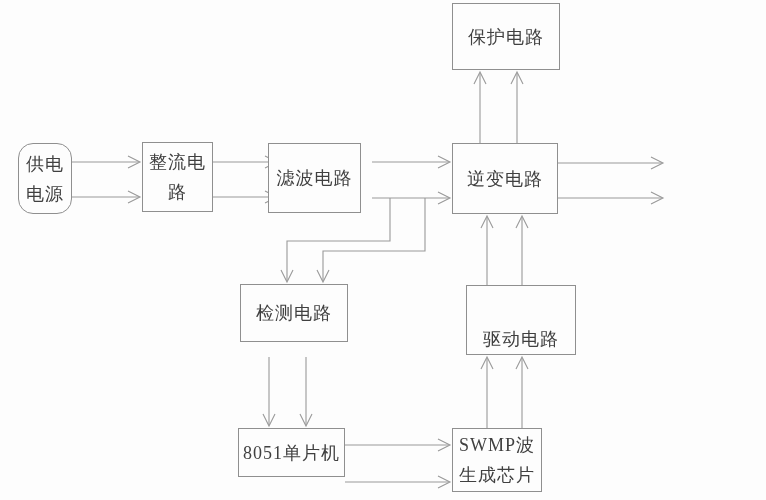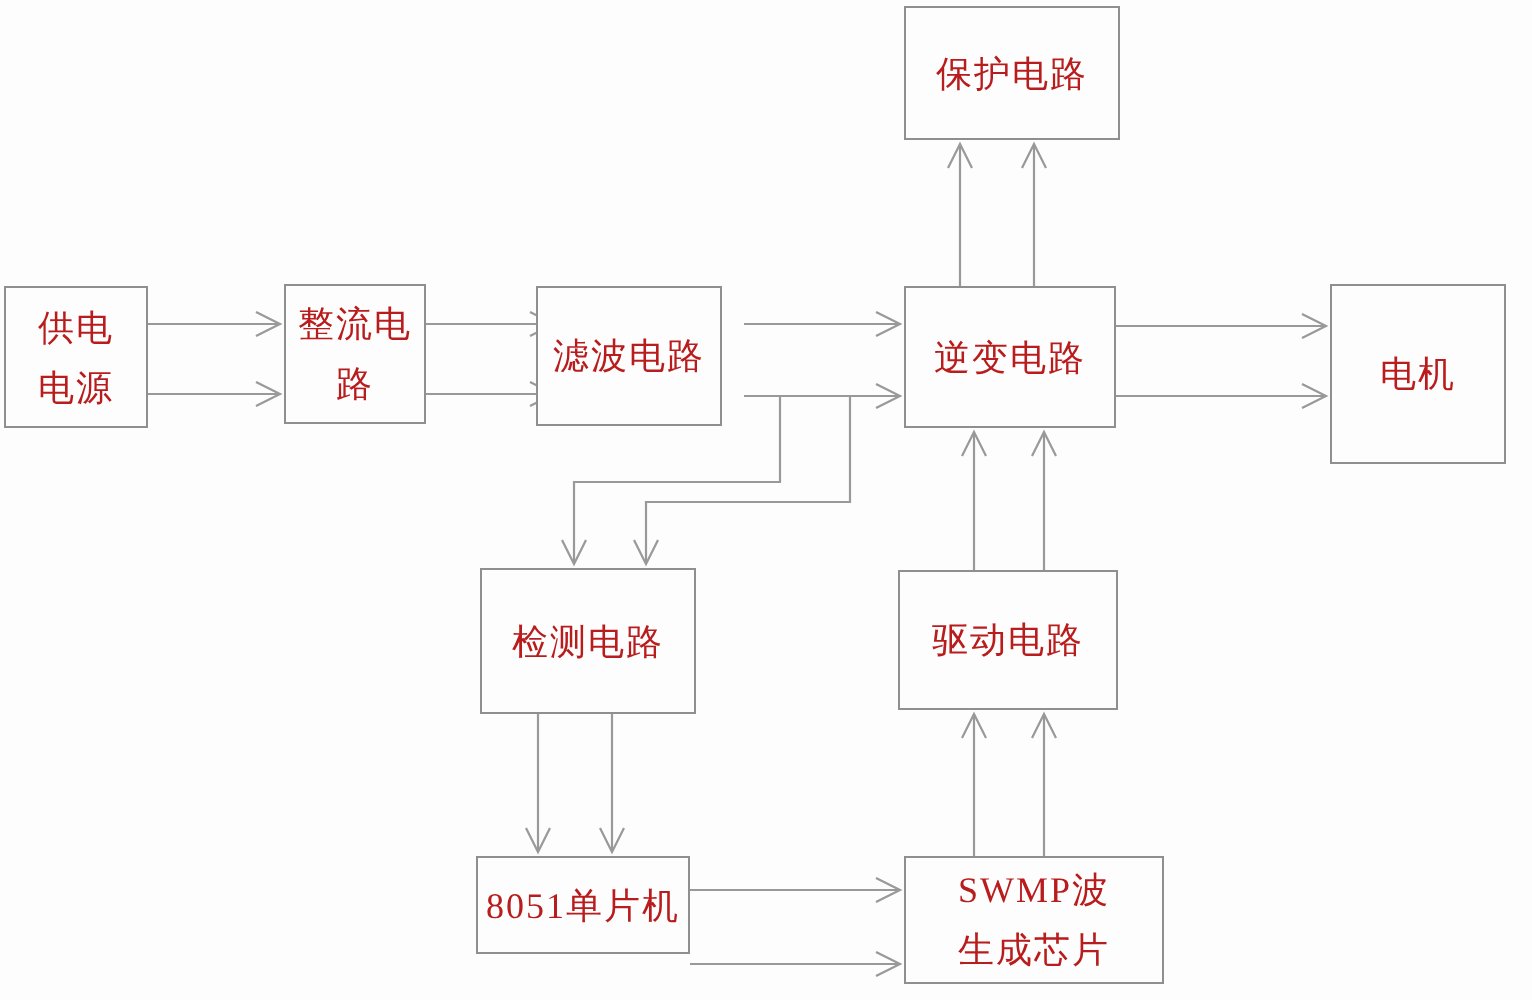--- a/index.html
+++ b/index.html
@@ -23,37 +23,37 @@
   }
   .node {
     position: absolute;
     box-sizing: border-box;
     border: 1px solid #8f8f8f;
     background: #fdfdfd;
     display: flex;
     align-items: center;
     justify-content: center;
     text-align: center;
-    color: #b91c1c;
+    color: #404040;
     font-size: 18px;
     letter-spacing: 1px;
     line-height: 30px;
     white-space: pre-line;
   }
   
-  .node-power      { left: 2px;   top: 143px; width: 72px;  height: 71px; }
+  .node-power      { left: 18px;   top: 143px; width: 54px;  height: 71px; border-radius: 15px; }
   .node-rectifier  { left: 142px; top: 142px; width: 71px;  height: 70px; text-align: center; }
   .node-filter     { left: 268px; top: 143px; width: 93px;  height: 70px; }
   .node-inverter   { left: 452px; top: 143px; width: 106px; height: 71px; }
   .node-motor      { left: 665px; top: 142px; width: 88px;  height: 90px; }
   .node-protection { left: 452px; top: 3px;   width: 108px; height: 67px; }
-  .node-detection  { left: 240px; top: 284px; width: 108px; height: 73px; }
-  .node-driver     { left: 449px; top: 285px; width: 110px; height: 70px; }
+  .node-detection  { left: 240px; top: 284px; width: 108px; height: 58px; }
+  .node-driver     { left: 466px; top: 285px; width: 110px; height: 70px; align-items: flex-end; }
   .node-mcu        { left: 238px; top: 428px; width: 107px; height: 49px; }
-  .node-swmp       { left: 452px; top: 428px; width: 130px; height: 64px; font-family: Liberation Serif, serif; }
+  .node-swmp       { left: 452px; top: 428px; width: 90px; height: 64px; font-family: Liberation Serif, serif; }
 </style>
 </head>
 <body>
 
 <div class="canvas">
 
   <svg class="connector-layer" viewBox="0 0 766 500" xmlns="http://www.w3.org/2000/svg">
     <defs>
       <marker id="arrow" viewBox="0 0 16 16" refX="13" refY="8" markerWidth="16" markerHeight="16" markerUnits="userSpaceOnUse" orient="auto-start-reverse">
         <path d="M2,2 L14,8 L2,14" fill="none" stroke="#999999" stroke-width="1.1"></path>
@@ -105,23 +105,20 @@
   </div>
 
   <div class="node node-filter">
     <span>滤波电路</span>
   </div>
 
   <div class="node node-inverter">
     <span>逆变电路</span>
   </div>
 
-  <div class="node node-motor">
-    <span>电机</span>
-  </div>
 
   <div class="node node-protection">
     <span>保护电路</span>
   </div>
 
   <div class="node node-detection">
     <span>检测电路</span>
   </div>
 
   <div class="node node-driver">

